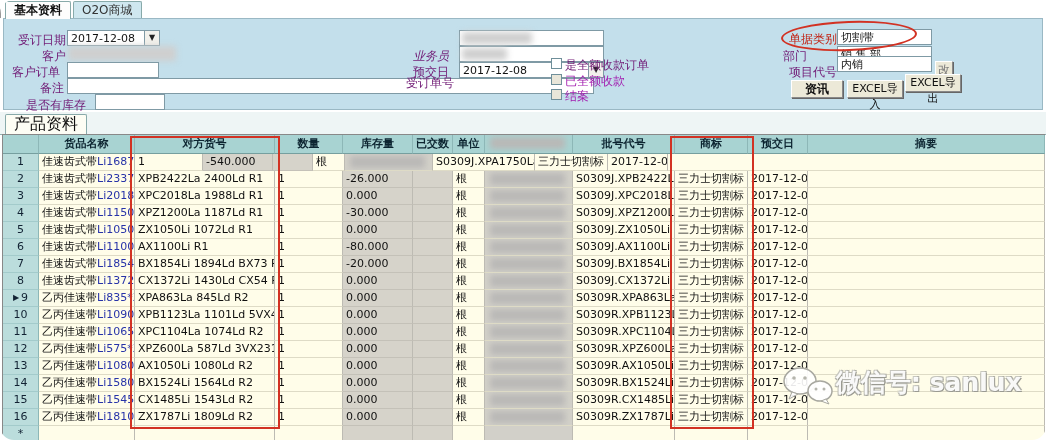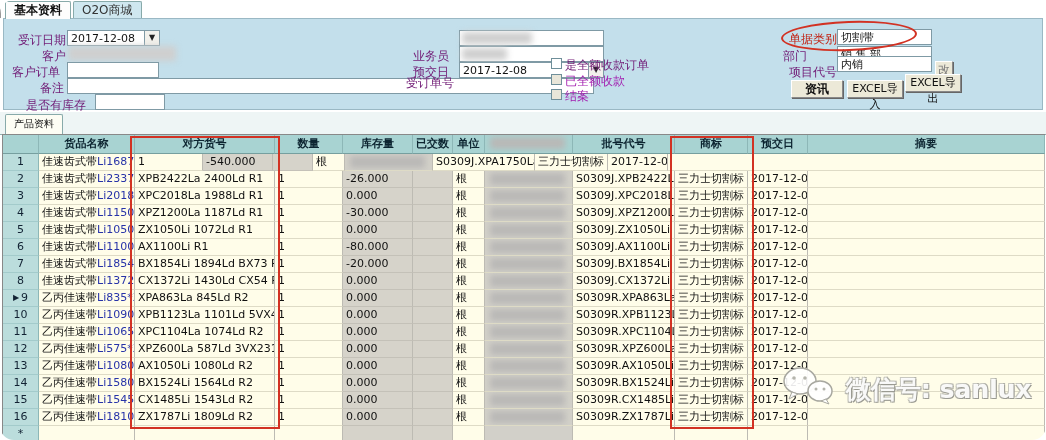--- a/index.html
+++ b/index.html
@@ -23,21 +23,21 @@
              font-size:8px;line-height:14px;text-align:center;color:#222;cursor:default;}
   .blur-blob{position:absolute;background:#cfcfcf;filter:blur(3px);border-radius:2px;}
   .chk{position:absolute;width:11px;height:11px;background:#fff;border:1px solid #6f8f9a;box-sizing:border-box;}
   .chk.disabled{background:#e9e6d9;}
   .btn{position:absolute;height:18px;background:#ece9d8;border:1px solid #888;border-top-color:#fff;border-left-color:#fff;
        box-shadow:1px 1px 0 #666;font-size:12px;text-align:center;line-height:16px;box-sizing:border-box;cursor:default;}
   .btn.small{color:#777;}
   
   .subtabstrip{position:absolute;left:0;top:112px;width:1046px;height:22px;background:#eef5f5;border-bottom:1px solid #8fb0b0;}
   .subtab{position:absolute;left:5px;top:2px;height:19px;line-height:18px;padding:0 8px;background:#fdfdf4;
-          border:1px solid #8aa;border-bottom:none;border-radius:2px 2px 0 0;font-size:10px;}
+          border:1px solid #8aa;border-bottom:none;border-radius:2px 2px 0 0;font-size:16px;}
   
   .grid{position:absolute;left:2px;top:134px;width:1042px;border-left:1px solid #888;border-top:1px solid #888;}
   .grow{display:flex;height:17px;}
   .grow.head{height:19px;}
   .gc{box-sizing:border-box;border-right:1px solid #bdbbb3;border-bottom:1px solid #dedbc6;
       font-size:11px;line-height:16px;padding:0 3px;white-space:nowrap;overflow:hidden;background:#fffde9;}
   .head .gc{background:#a8d3d2;border-right:1px solid #8db7b7;border-bottom:1px solid #769f9f;
             text-align:center;font-weight:bold;color:#0c2430;font-size:11px;line-height:18px;}
   .gc.teal{background:#bbdddc;border-right:1px solid #8db7b7;border-bottom:1px solid #a3cbcb;text-align:center;color:#123;}
   .gc.gray{background:#d6d3ca;border-bottom:1px solid #c4c1b8;}
@@ -46,21 +46,21 @@
   .c-num{width:36px}.c-name{width:96px}.c-code{width:140px}.c-qty{width:68px}.c-stock{width:70px}
   .c-deliv{width:40px}.c-unit{width:32px}.c-cens{width:88px}.c-batch{width:102px}.c-brand{width:73px}
   .c-due{width:60px}.c-sum{flex:1}
   .name-cn{color:#111;}
   .name-code{color:#2733a8;}
   .rowptr{display:inline-block;font-size:8px;margin-right:2px;vertical-align:1px;}
   
   .annot{position:absolute;border:2px solid #d23223;pointer-events:none;z-index:8;}
   .annot.ellipse{border-radius:50%;transform:rotate(-2deg);}
   
-  .watermark{position:absolute;left:782px;top:366px;display:flex;align-items:flex-end;gap:12px;z-index:9;pointer-events:none;}
+  .watermark{position:absolute;left:782px;top:366px;display:flex;align-items:flex-start;gap:2px;z-index:9;pointer-events:none;}
   .wm-text{font-size:25px;font-weight:bold;color:rgba(255,255,255,0.93);
            text-shadow:1px 1px 0 #9a9a92,-1px -1px 0 #c8c8c0,1px -1px 0 #b0b0a8,-1px 1px 0 #b0b0a8;}
 </style>
 </head>
 <body>
 
 <div id="app">
 
   <div class="tabstrip">
     <div class="tab active">基本资料</div>
@@ -82,21 +82,21 @@
     <div class="flabel" style="left:36px;top:61px;">备注</div>
     <input class="finput" style="left: 63px; top: 59px; width: 527px;" value="">
 
     <div class="flabel" style="left:22px;top:78px;">是否有库存</div>
     <input class="finput" style="left: 91px; top: 75px; width: 70px;" value="">
 
     <div class="flabel" style="left:402px;top:13px;margin-top:43px;">受订单号</div>
     <input class="finput" style="left: 455px; top: 11px; width: 145px;" value="">
     <div class="blur-blob" style="left:458px;top:13px;width:70px;height:12px;"></div>
 
-    <div class="flabel" style="left:409px;top:29px;">业务员</div>
+    <div class="flabel" style="left:409px;top:29px;font-style:italic;">业务员</div>
     <input class="finput" style="left: 455px; top: 27px; width: 145px;" value="">
     <div class="blur-blob" style="left:458px;top:29px;width:45px;height:12px;"></div>
 
     <div class="flabel" style="left:409px;top:45px;">预交日</div>
     <input class="finput" style="left: 455px; top: 43px; width: 130px;" value="2017-12-08">
     <div class="combo-btn" style="left:584px;top:43px;">▼</div>
 
     <div class="chk" style="left:547px;top:39px;"></div>
     <div class="flabel" style="left:561px;top:38px;">是全额收款订单</div>
     <div class="chk disabled" style="left:547px;top:55px;"></div>

